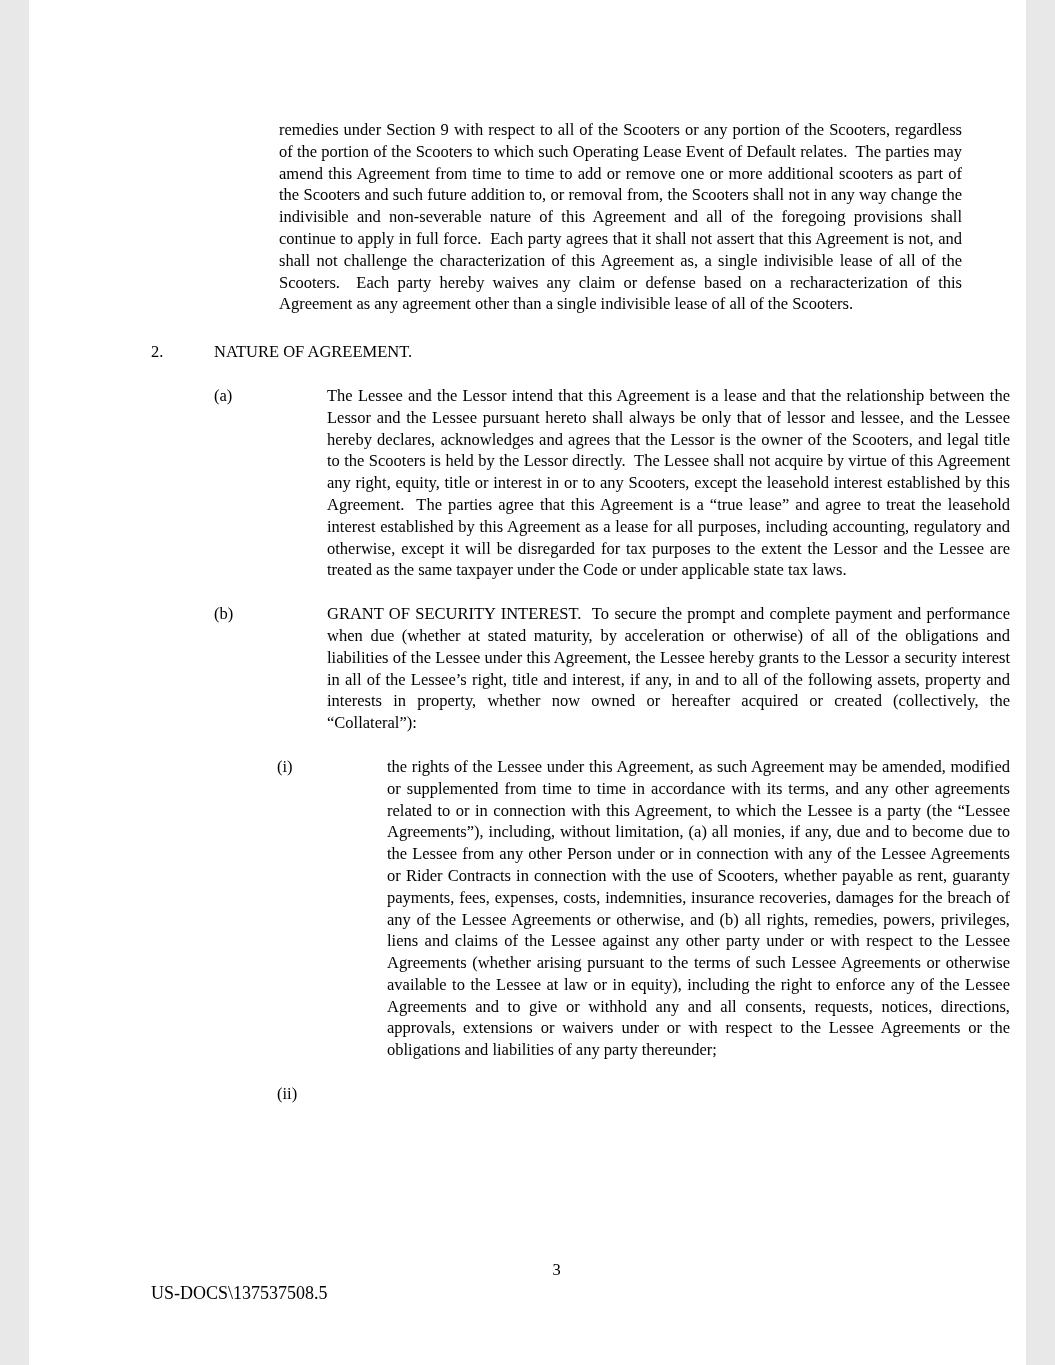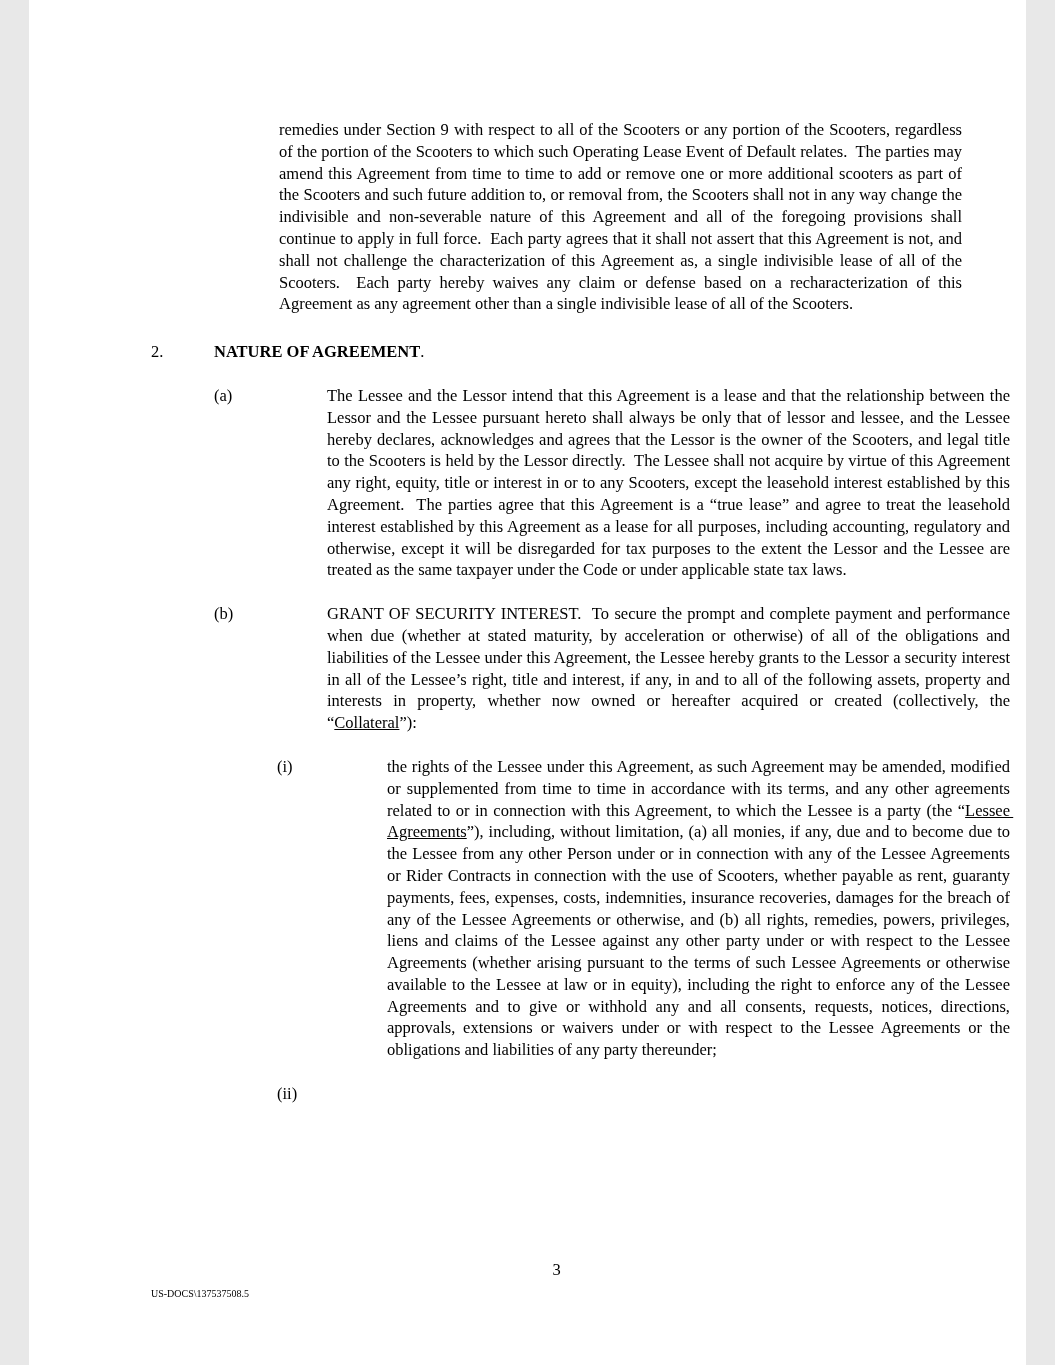--- a/index.html
+++ b/index.html
@@ -13,35 +13,35 @@
     font-size:16.5px;
     line-height:21.8px;
     overflow:hidden;
   }
   .content{position:absolute;top:119px;left:0;right:0;}
   .jtext{text-align:justify;white-space:pre-wrap;margin-left:48px;}
   .para-intro{margin:0 0 26px 250px;width:683px;}
   .row{display:flex;margin:0 0 22px 0;}
   .sec-row{margin-left:122px;}
   .sec-num{flex:0 0 63px;}
-  .sec-title{font-weight:bold;}
+  .sec-title{font-weight:normal;}
   .letter-row{margin-left:185px;}
   .letter-marker{flex:0 0 65px;}
   .letter-body{width:683px;}
   .roman-row{margin-left:248px;}
   .roman-marker{flex:0 0 62px;}
   .roman-body{width:623px;}
-  .u{text-decoration:underline;}
+  .u{}
   .page-number{
     position:absolute;top:1259px;left:122px;width:811px;
     text-align:center;
   }
   .doc-id{
     position:absolute;top:1286px;left:122px;
-    font-size:10px;line-height:15px;
+    font-size:18px;line-height:15px;
   }
 </style>
 </head>
 <body>
 
 <div class="page">
   <div class="content">
 
     <p class="para-intro jtext">remedies under Section 9 with respect to all of the Scooters or any portion of the Scooters, regardless of the portion of the Scooters to which such Operating Lease Event of Default relates.  The parties may amend this Agreement from time to time to add or remove one or more additional scooters as part of the Scooters and such future addition to, or removal from, the Scooters shall not in any way change the indivisible and non-severable nature of this Agreement and all of the foregoing provisions shall continue to apply in full force.  Each party agrees that it shall not assert that this Agreement is not, and shall not challenge the characterization of this Agreement as, a single indivisible lease of all of the Scooters.  Each party hereby waives any claim or defense based on a recharacterization of this Agreement as any agreement other than a single indivisible lease of all of the Scooters.</p>
 

